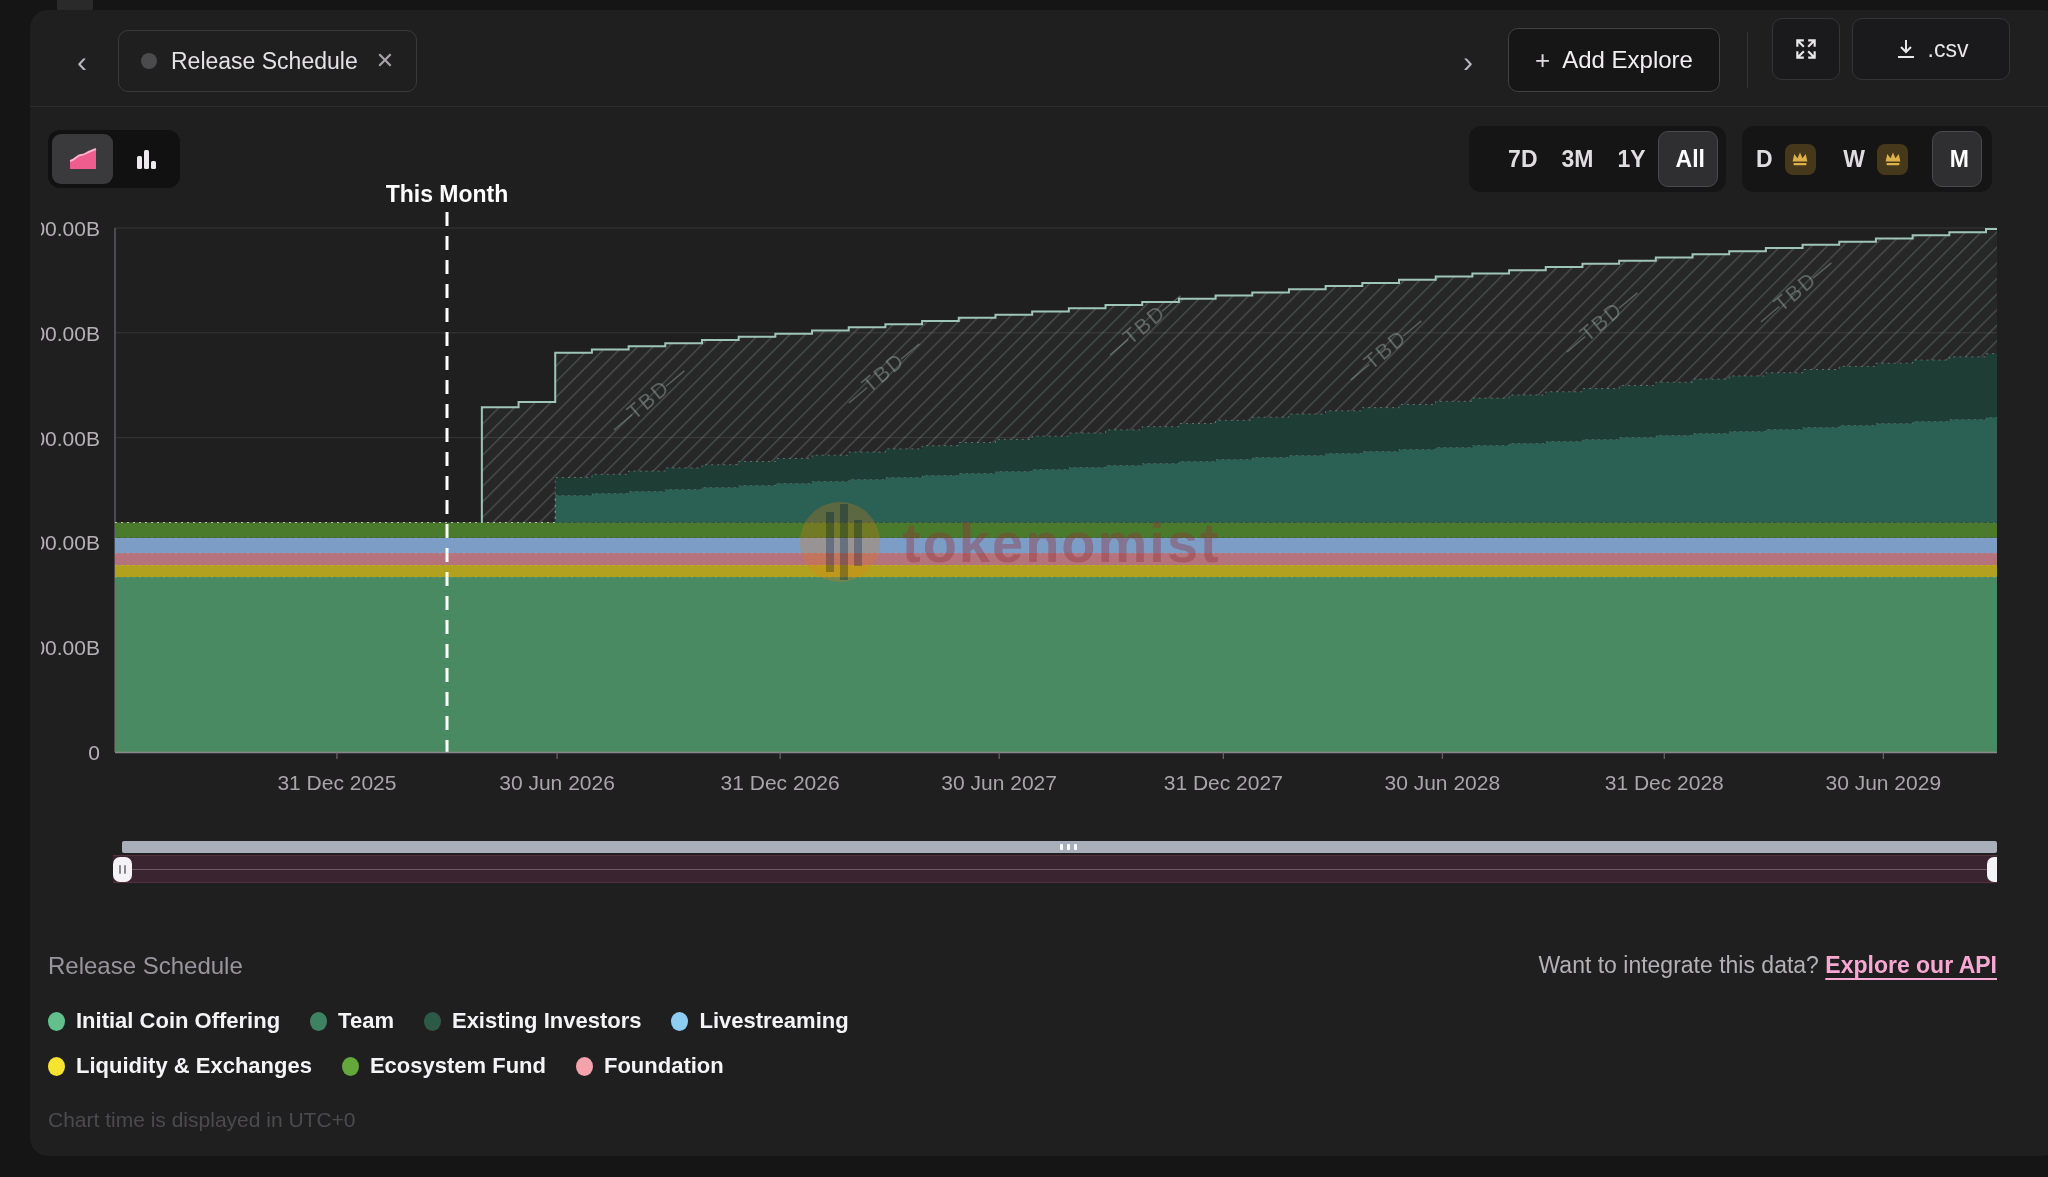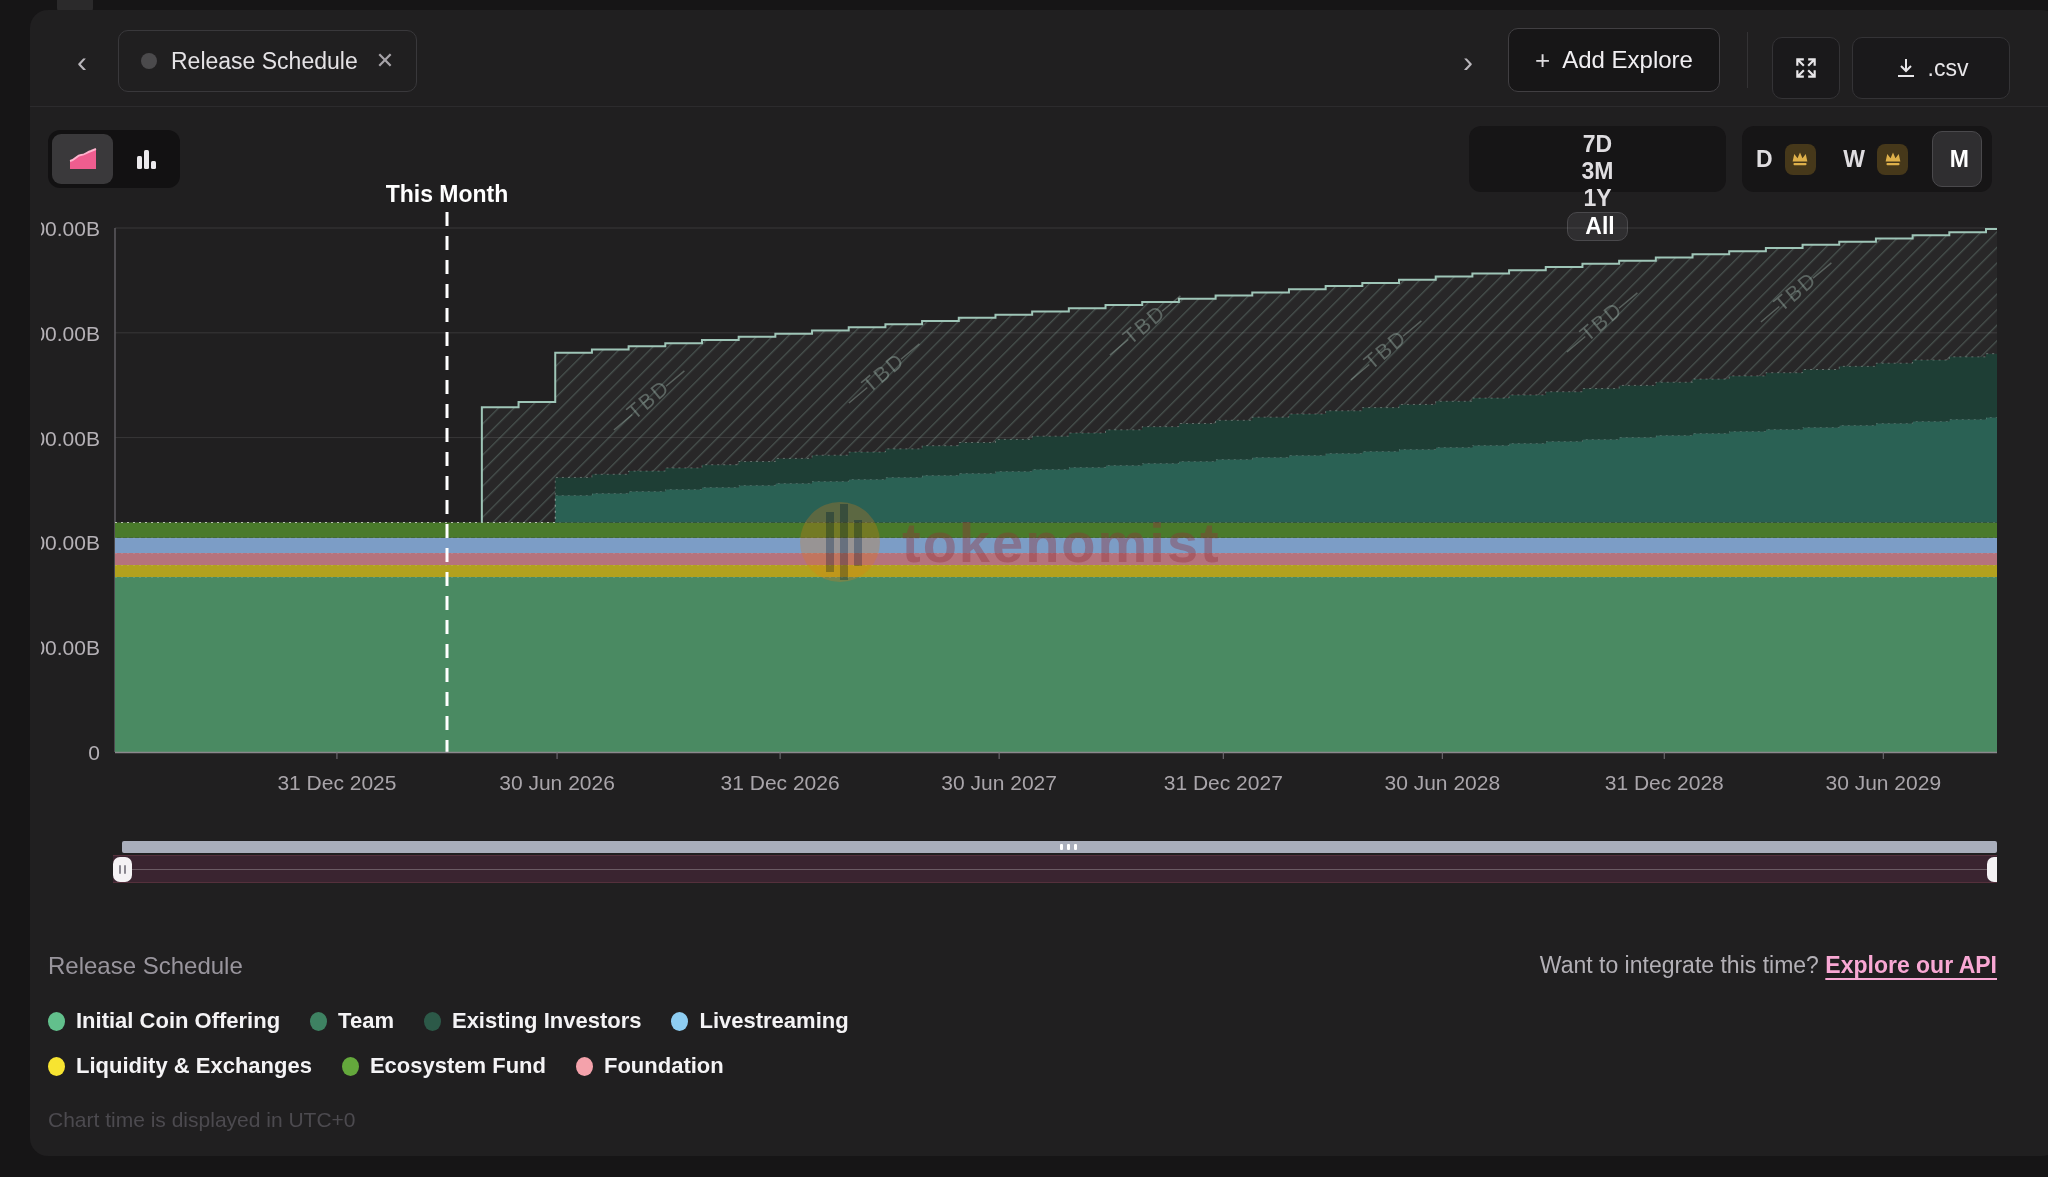--- a/index.html
+++ b/index.html
@@ -20,35 +20,35 @@
     display:flex; align-items:center; gap:14px; background:transparent;
     border:1px solid #39383b; border-radius:10px; cursor:pointer; }
   .tab-dot { width:16px; height:16px; border-radius:50%; background:#4b4a4c; }
   .tab-label { font-size:23px; color:#e4e2e5; }
   .tab-close { font-size:22px; color:#a7a4a9; padding-left:4px; }
   .add-metric { position:absolute; left:1478px; top:18px; height:64px; padding:0 26px;
     display:flex; align-items:center; gap:12px; background:#171617;
     border:1px solid #413f42; border-radius:10px; color:#f1eff2; font-size:24px; cursor:pointer; }
   .add-plus { font-size:26px; font-weight:400; color:#dddbde; }
   .hdr-vline { position:absolute; left:1717px; top:22px; width:1px; height:56px; background:#343335; }
-  .sq-btn { position:absolute; top:27px; height:62px; background:#1a191b; border:1px solid #343336;
+  .sq-btn { position:absolute; top:8px; height:62px; background:#1a191b; border:1px solid #343336;
     border-radius:10px; display:flex; align-items:center; justify-content:center; gap:10px;
     color:#e8e6e9; font-size:23px; cursor:pointer; }
   .fullscreen-btn { left:1742px; width:68px; }
   .csv-btn { left:1822px; width:158px; }
 
   
   .charttype-group { position:absolute; left:18px; top:120px; width:132px; height:58px;
     background:#121112; border-radius:12px; display:flex; align-items:center; padding:4px; gap:2px; }
   .charttype-btn { width:62px; height:50px; border:none; background:transparent; border-radius:9px;
     display:flex; align-items:center; justify-content:center; cursor:pointer; }
   .charttype-btn.sel { background:#3a393b; }
   .pill-group { position:absolute; top:116px; height:66px; background:#161516; border-radius:12px;
     display:flex; align-items:center; padding:5px 8px; }
-  .ranges { left:1439px; width:257px; justify-content:space-between;flex-direction:column; }
+  .ranges { left:1439px; width:257px; justify-content:flex-end; }
   .intervals { left:1712px; width:250px; justify-content:space-between; padding:5px 10px; }
   .pill { border:none; background:transparent; color:#dfdde0; font-size:23px; font-weight:700;
     padding:0 12px; height:56px; border-radius:10px; cursor:pointer; }
   .pill.sel { background:#2f2e30; border:1px solid #4a494c; color:#ffffff;padding-left:17px; }
   .interval-item { display:flex; align-items:center; gap:8px; }
   .crown-badge { width:31px; height:31px; border-radius:8px; background:#46381a;
     display:flex; align-items:center; justify-content:center; }
 
   
   #chart-svg { position:absolute; left:0; top:150px; }
@@ -280,21 +280,21 @@
       <div class="nav-midline"></div>
     </div>
     <div class="nav-handle nav-handle-left">
         <i></i>
         <i></i>
       </div>
     <div class="nav-handle nav-handle-right"></div>
 
     <div class="ft-title">Release Schedule</div>
     <div class="api-row">
-      <span>Want to integrate this time?</span>
+      <span>Want to integrate this data?</span>
       <span> </span>
       <a class="api-link">Explore our API</a>
     </div>
     <div class="legend-row legend-row1" id="legend-row-0">
         <span class="legend-item">
           <span class="legend-dot" style="background: rgb(98, 192, 140);"></span>
           <span class="legend-label">Initial Coin Offering</span>
         </span>
         <span class="legend-item">
           <span class="legend-dot" style="background: rgb(62, 130, 98);"></span>

